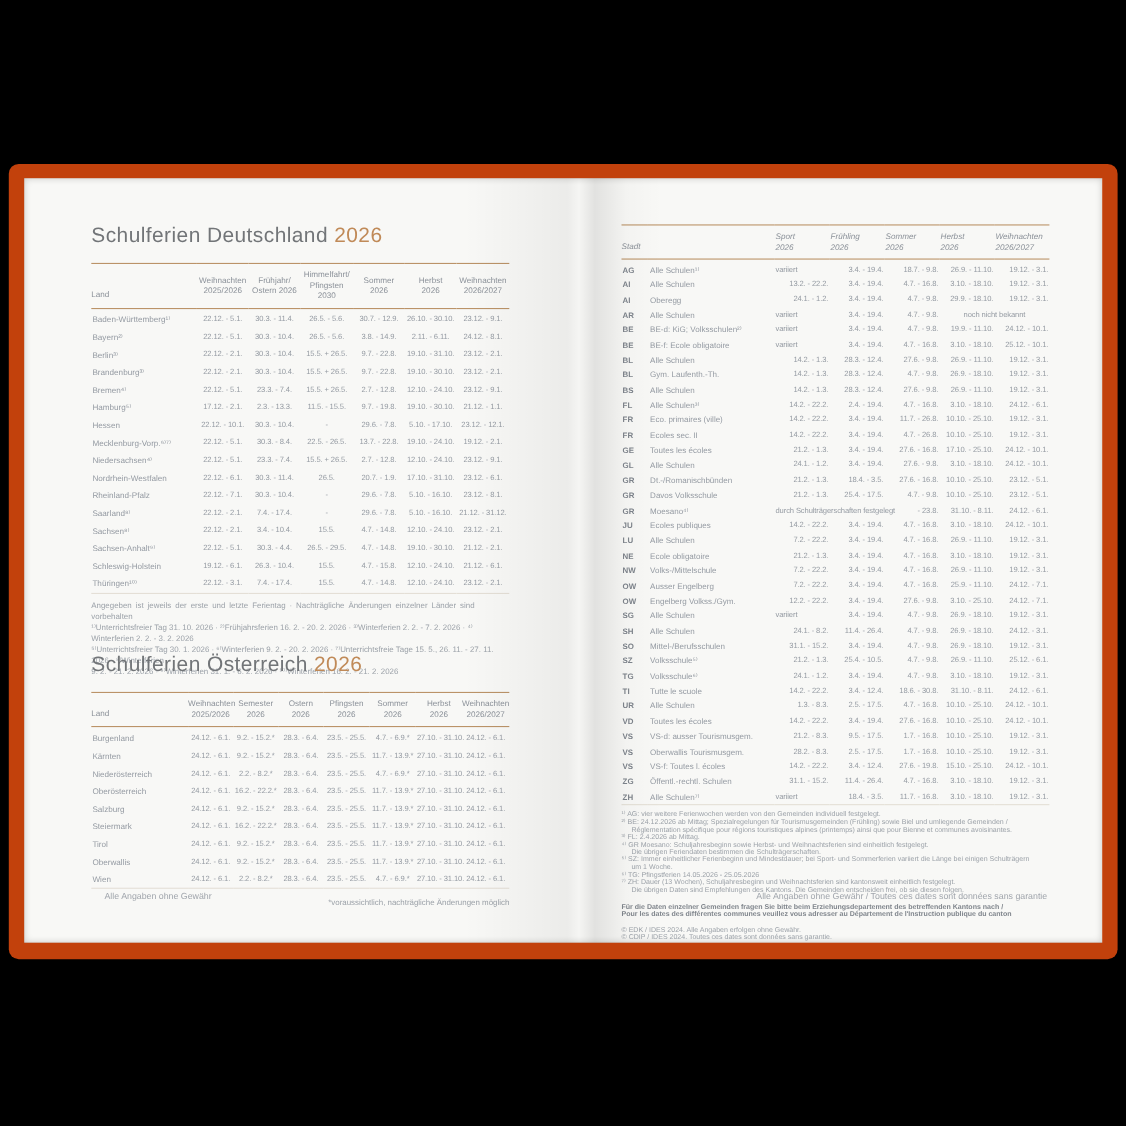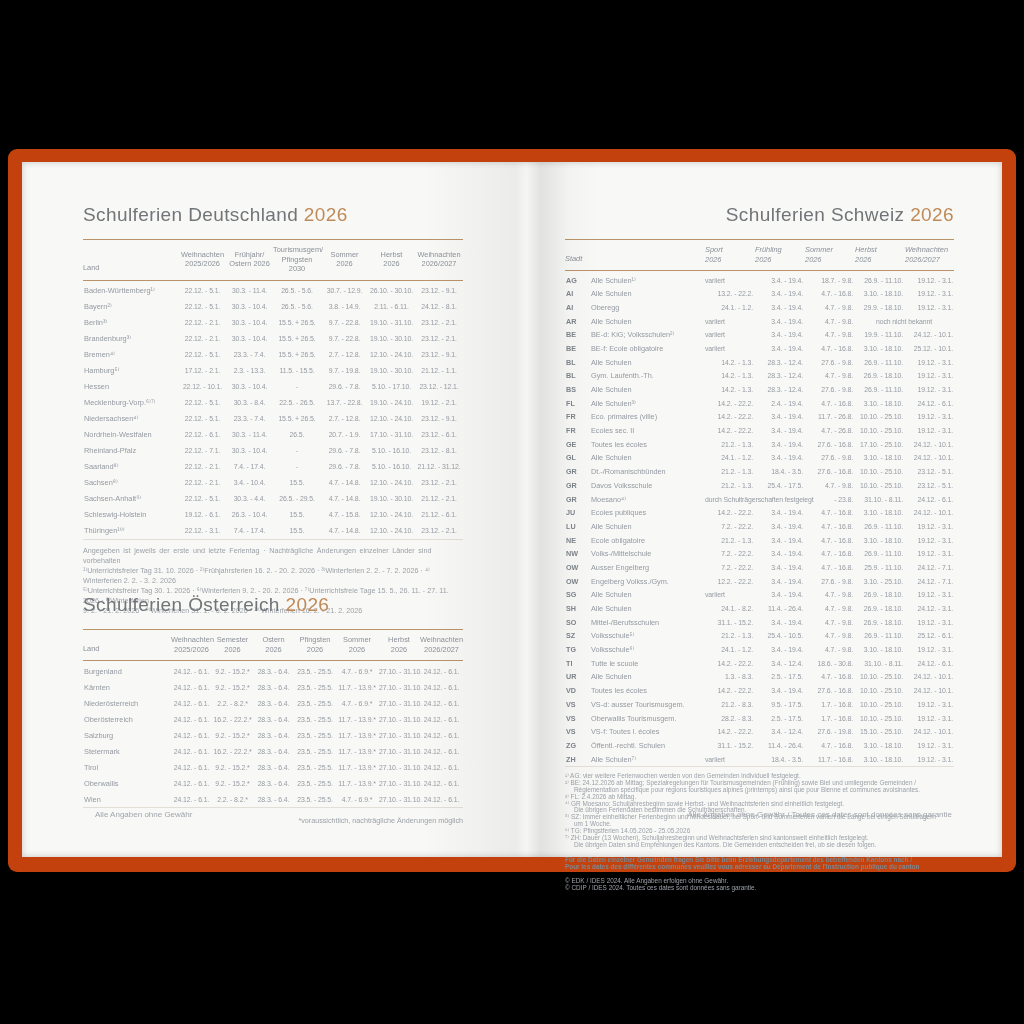--- a/index.html
+++ b/index.html
@@ -77,21 +77,21 @@
               <col style="width:48px">
               <col style="width:47px">
               <col style="width:47px">
               <col style="width:48px">
             </colgroup>
           <thead>
             <tr>
               <th class="h-land">Land</th>
               <th><span>Weihnachten</span><br><span>2025/2026</span></th>
               <th><span>Frühjahr/</span><br><span>Ostern 2026</span></th>
-              <th><span>Tourismusgem/</span><br><span>Pfingsten 2030</span></th>
+              <th><span>Himmelfahrt/</span><br><span>Pfingsten 2030</span></th>
               <th><span>Sommer</span><br><span>2026</span></th>
               <th><span>Herbst</span><br><span>2026</span></th>
               <th><span>Weihnachten</span><br><span>2026/2027</span></th>
             </tr>
           </thead>
           <tbody>
               <tr>
                 <td class="land">Baden-Württemberg¹⁾</td>
                 <td>22.12. - 5.1.</td>
                 <td>30.3. - 11.4.</td>
@@ -365,21 +365,20 @@
         </table>
         <div class="star-note">*voraussichtlich, nachträgliche Änderungen möglich</div>
       </div>
 
       <div class="footer-note" id="left-footer">Alle Angaben ohne Gewähr</div>
     </div>
 
     <div class="page page-right">
 
       <div id="ch-section">
-        <div class="sec-title"><span>Schulferien Schweiz</span> <span class="year">2026</span></div>
         <table class="tbl-ch">
           <colgroup>
               <col style="width:24px">
               <col style="width:115px">
               <col style="width:50px">
               <col style="width:50px">
               <col style="width:50px">
               <col style="width:50px">
               <col style="width:50px">
             </colgroup>

